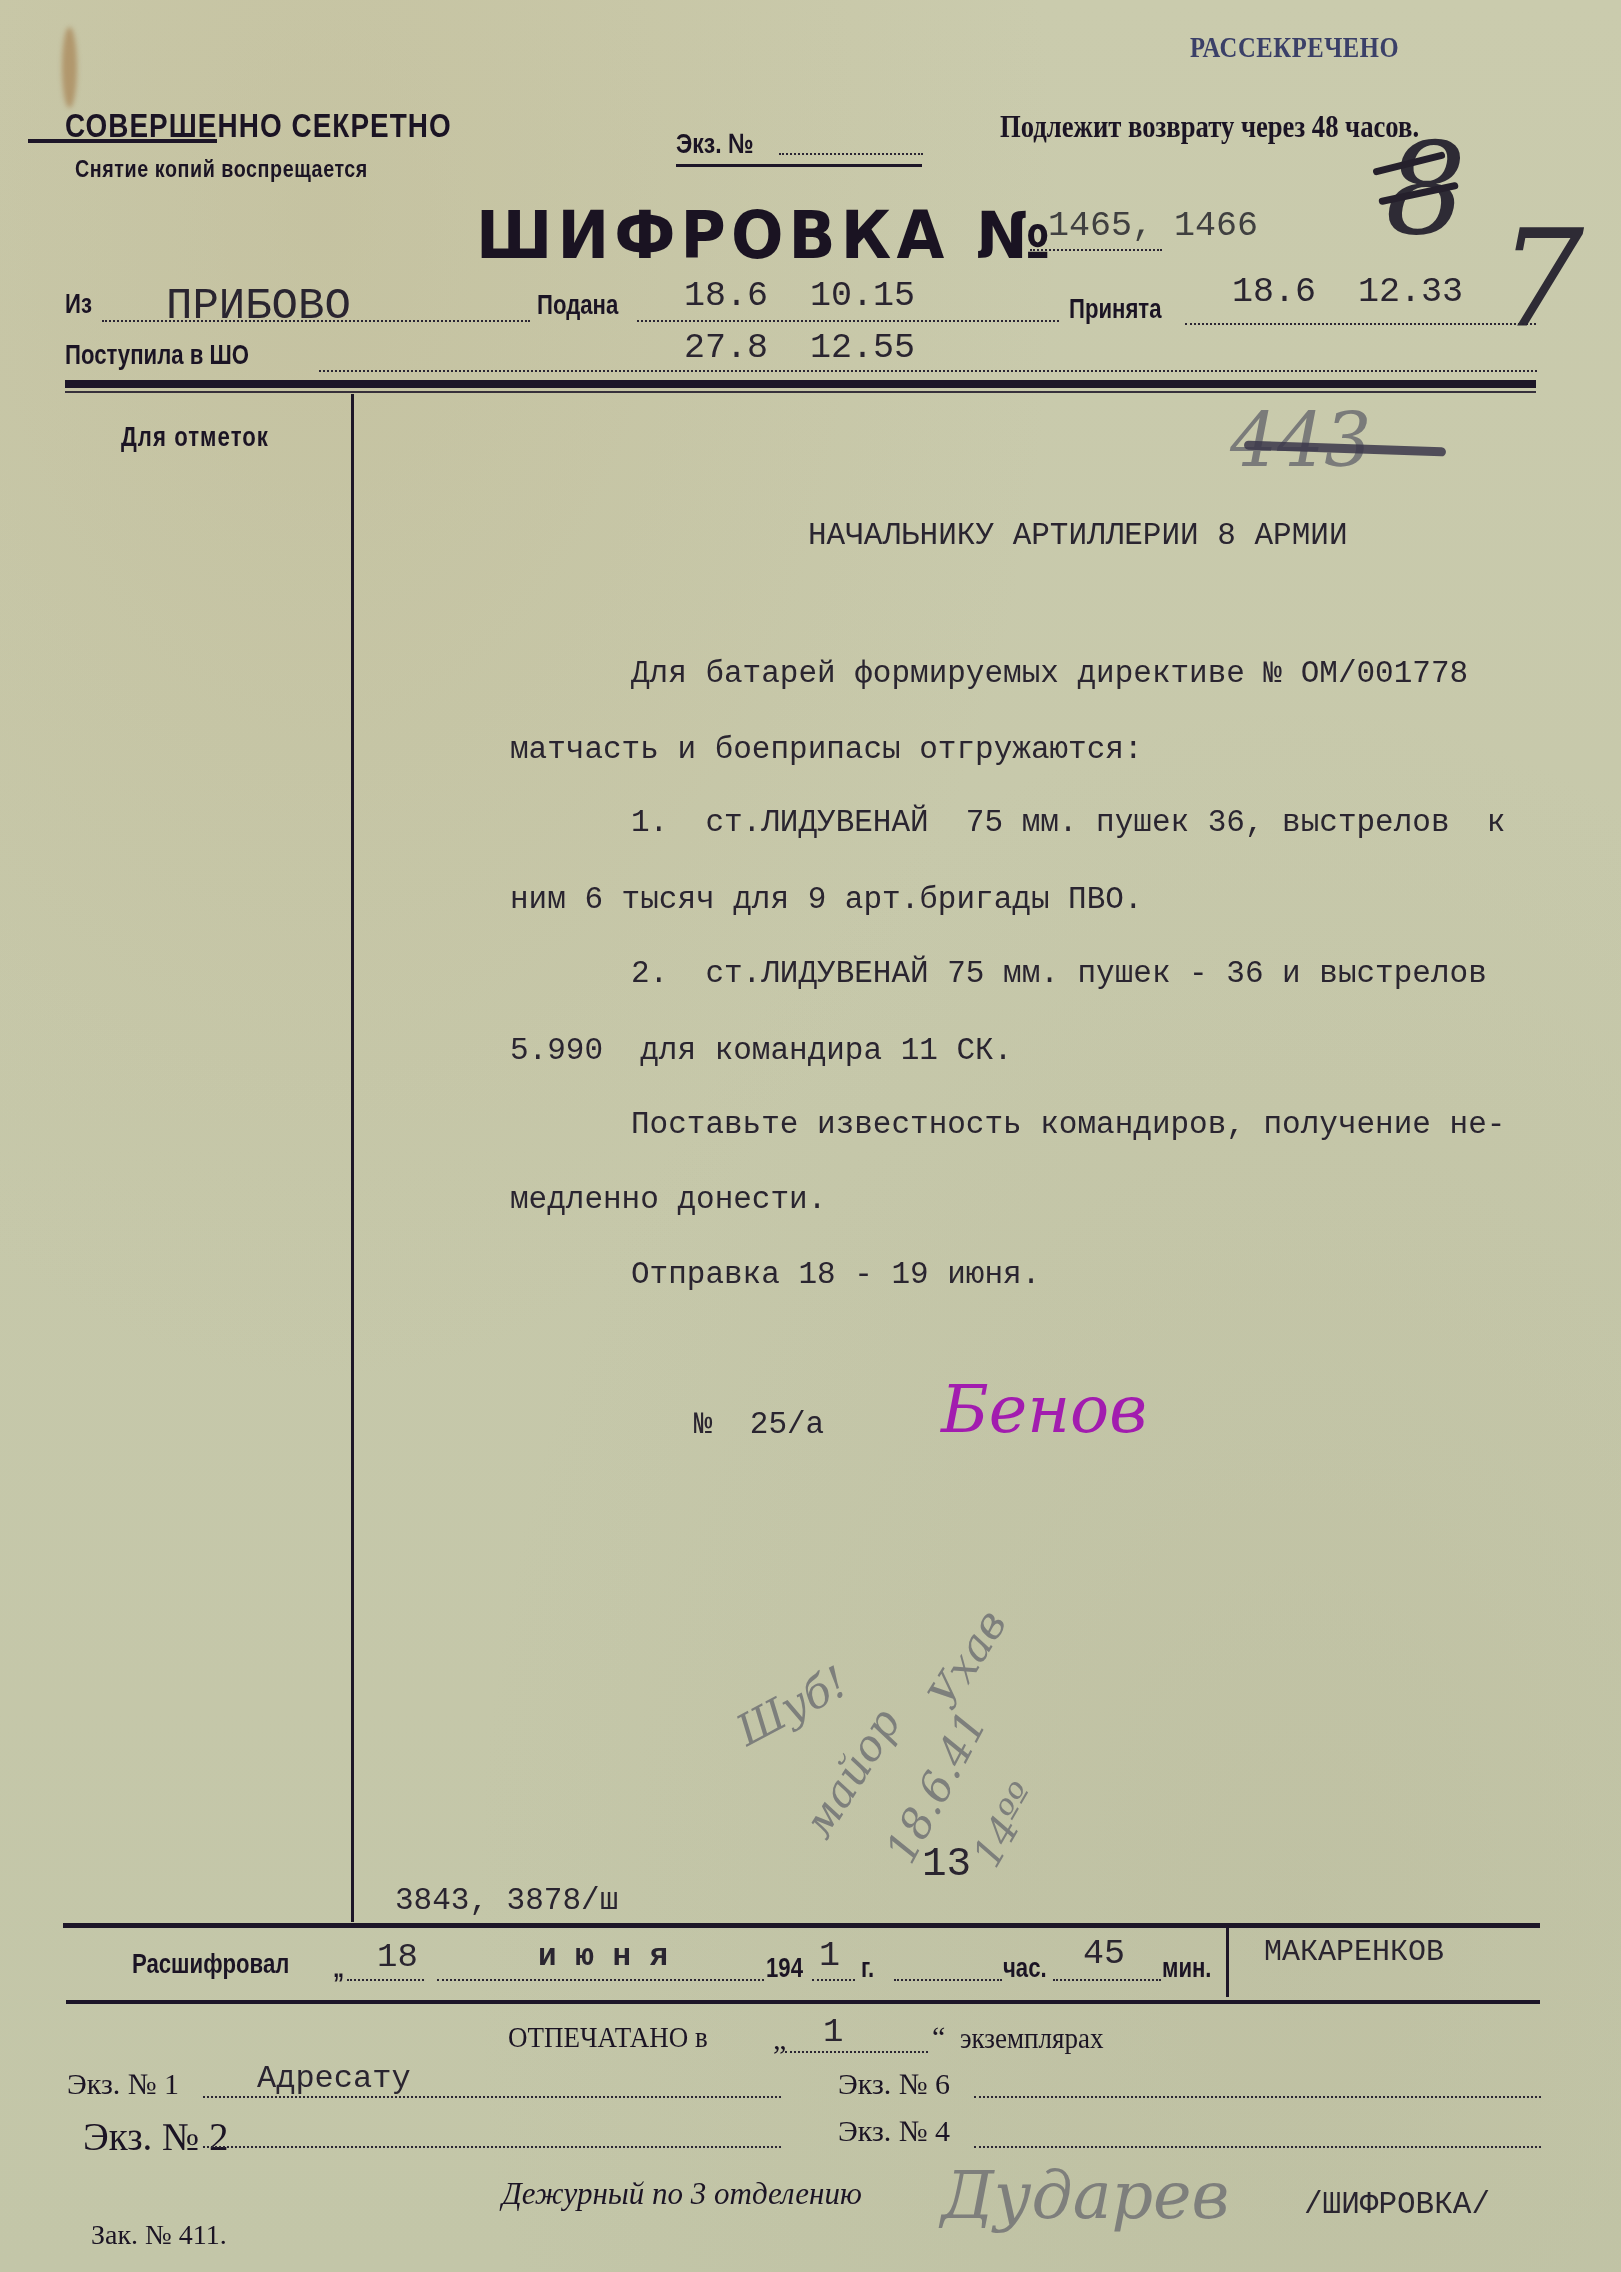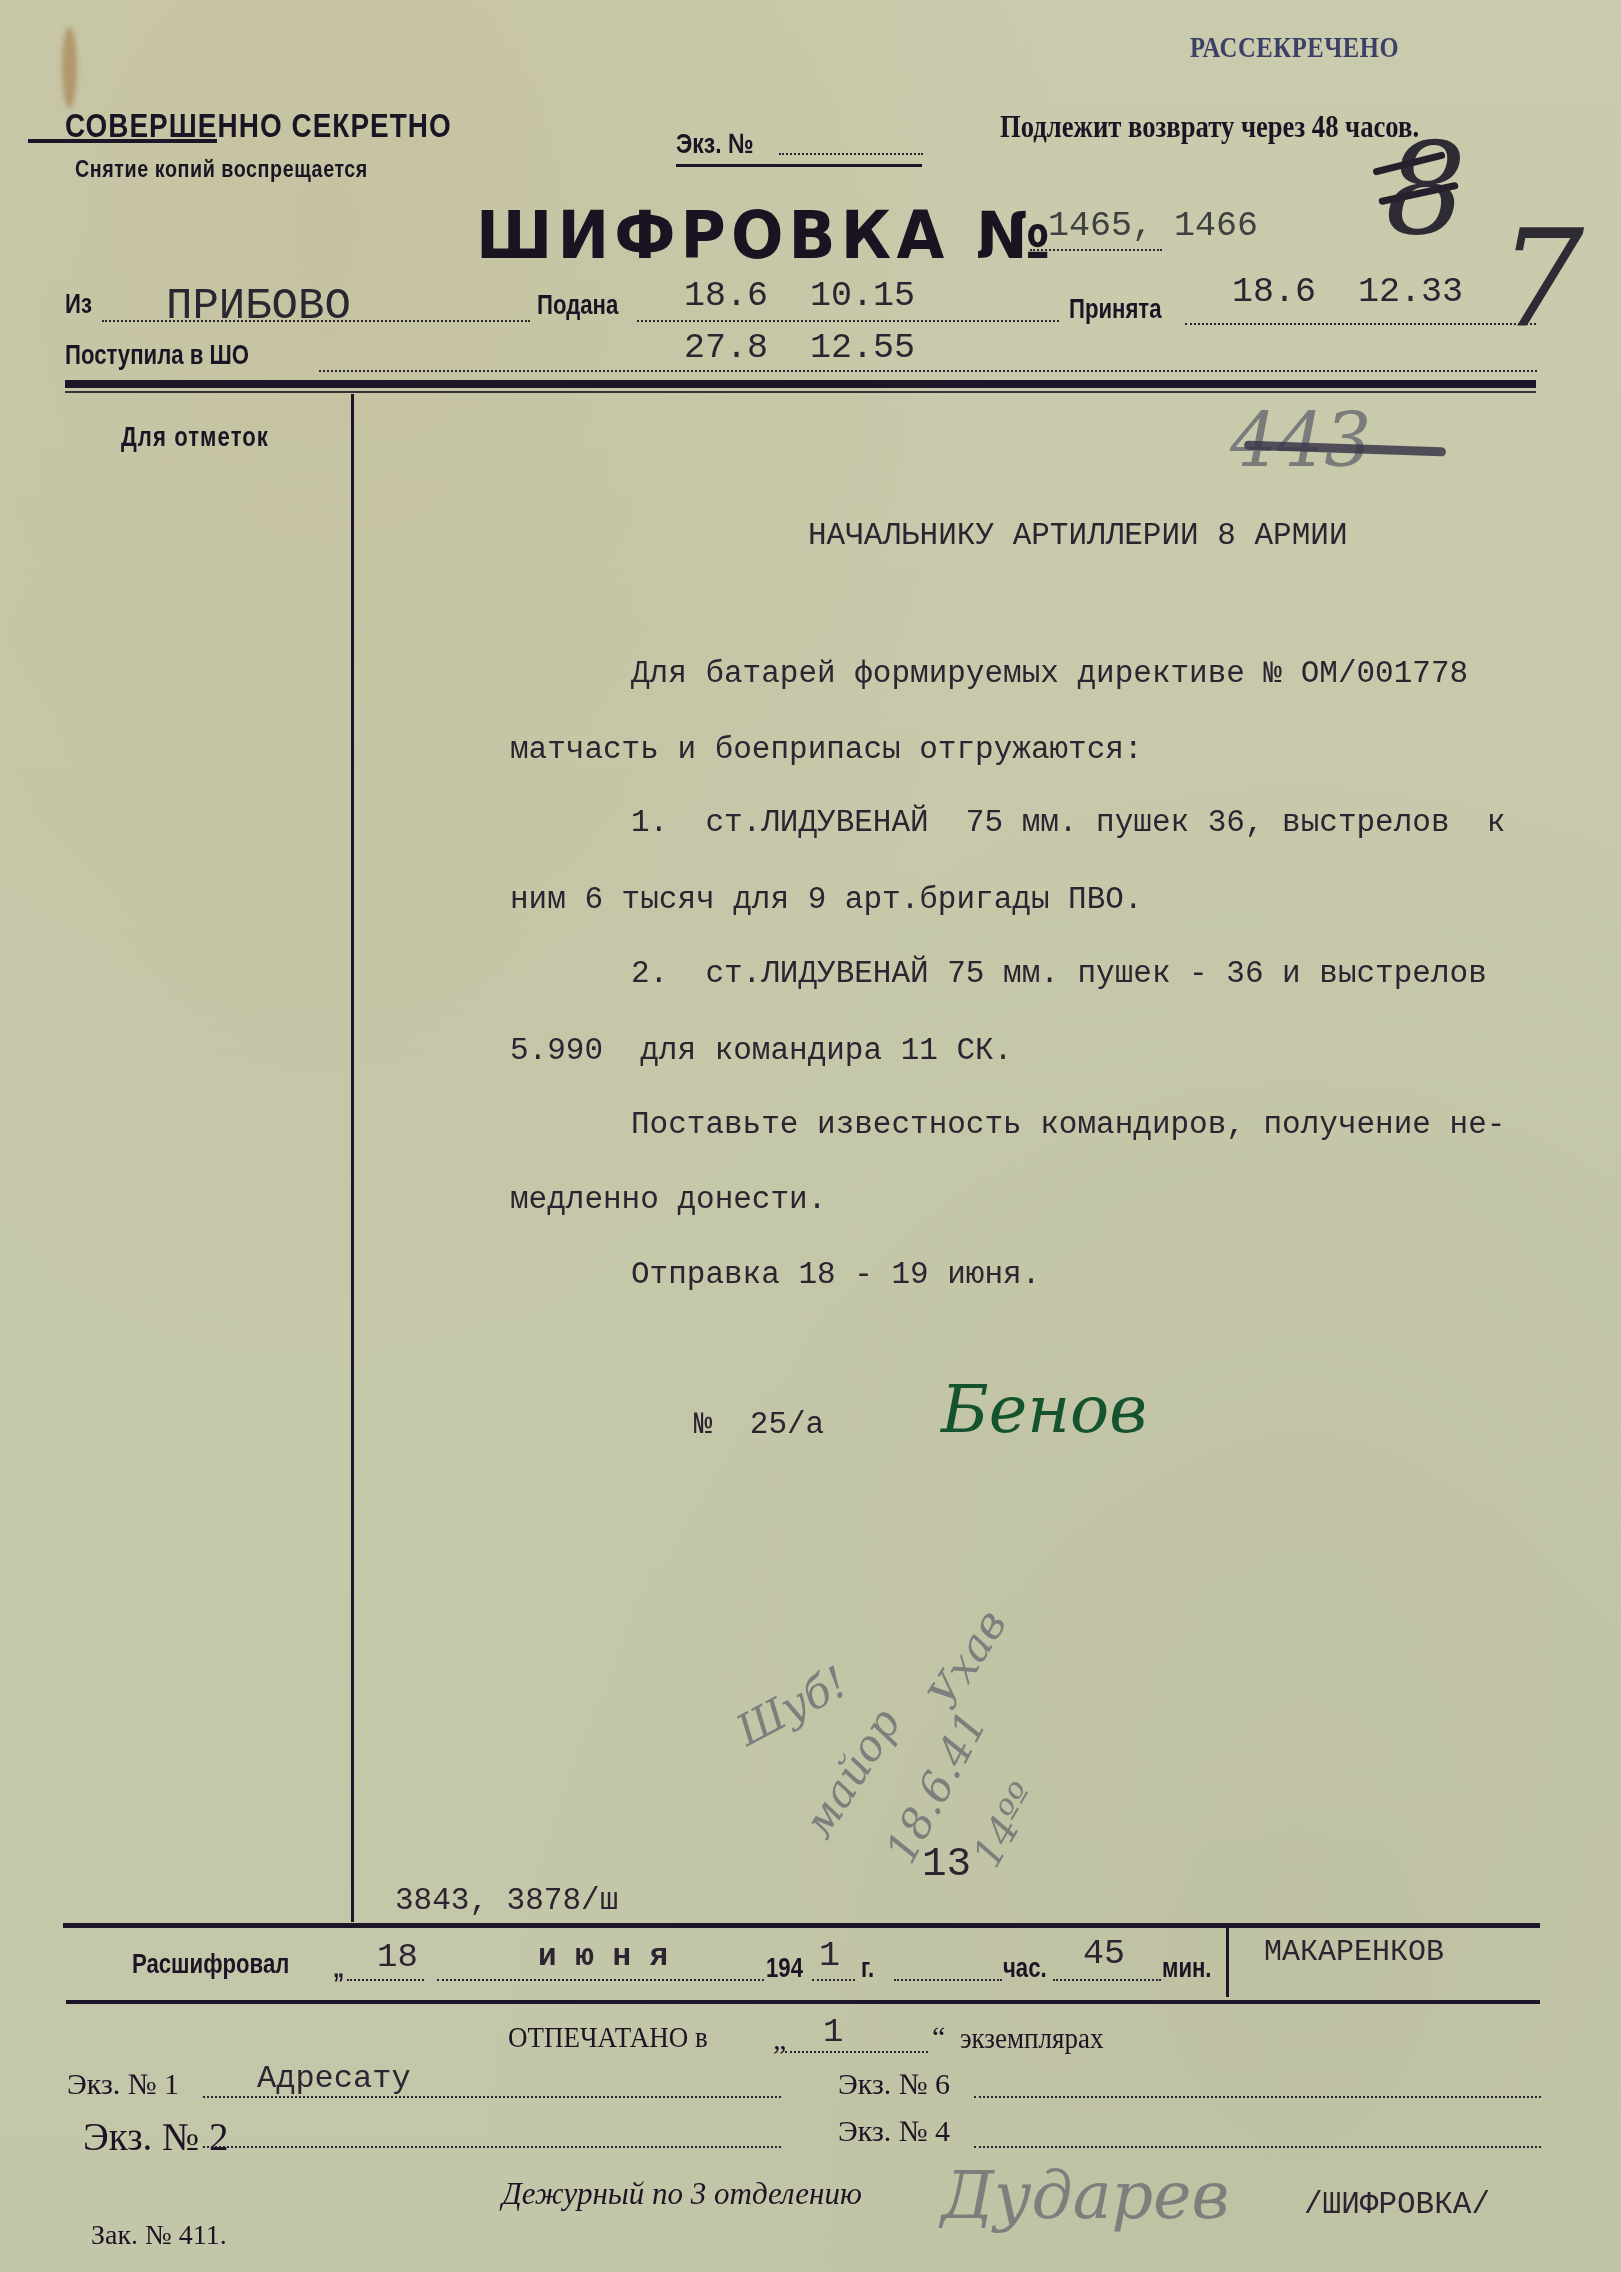--- a/index.html
+++ b/index.html
@@ -95,21 +95,21 @@
 <div class="abs mono" style="left:510px;top:732px;font-size:31px;">матчасть и боеприпасы отгружаются:</div>
 <div class="abs mono" style="left:631px;top:805px;font-size:31px;white-space:pre;">1.  ст.ЛИДУВЕНАЙ  75 мм. пушек 36, выстрелов  к</div>
 <div class="abs mono" style="left:510px;top:882px;font-size:31px;">ним 6 тысяч для 9 арт.бригады ПВО.</div>
 <div class="abs mono" style="left:631px;top:956px;font-size:31px;white-space:pre;">2.  ст.ЛИДУВЕНАЙ 75 мм. пушек - 36 и выстрелов</div>
 <div class="abs mono" style="left:510px;top:1033px;font-size:31px;white-space:pre;text-align:center;">5.990  для командира 11 СК.</div>
 <div class="abs mono" style="left:631px;top:1107px;font-size:31px;">Поставьте известность командиров, получение не-</div>
 <div class="abs mono" style="left:510px;top:1182px;font-size:31px;">медленно донести.</div>
 <div class="abs mono" style="left:631px;top:1257px;font-size:31px;">Отправка 18 - 19 июня.</div>
 
 <div class="abs mono" style="left:694px;top:1407px;font-size:31px;white-space:pre;">№  25/а</div>
-<div class="pencil" style="left:941px;top:1372px;font-size:65px;color:#14532d;">Бенов</div>
+<div class="pencil" style="left:941px;top:1372px;font-size:65px;color:#a21caf;">Бенов</div>
 
 <div class="pencil" style="left:733px;top:1681px;font-size:43px;transform:rotate(-28deg);">Шуб!</div>
 <div class="pencil" style="left:780px;top:1748px;font-size:43px;transform:rotate(-58deg);">майор</div>
 <div class="pencil" style="left:854px;top:1762px;font-size:43px;transform:rotate(-62deg);">18.6.41</div>
 <div class="pencil" style="left:914px;top:1634px;font-size:43px;transform:rotate(-58deg);">Ухав</div>
 <div class="pencil" style="left:961px;top:1802px;font-size:40px;transform:rotate(-60deg);">14ºº</div>
 
 <div class="abs mono" style="left:395px;top:1883px;font-size:31px;">3843, 3878/ш</div>
 
 <div class="rule" style="left:63px;top:1923px;width:1477px;height:4.7px;"></div>

